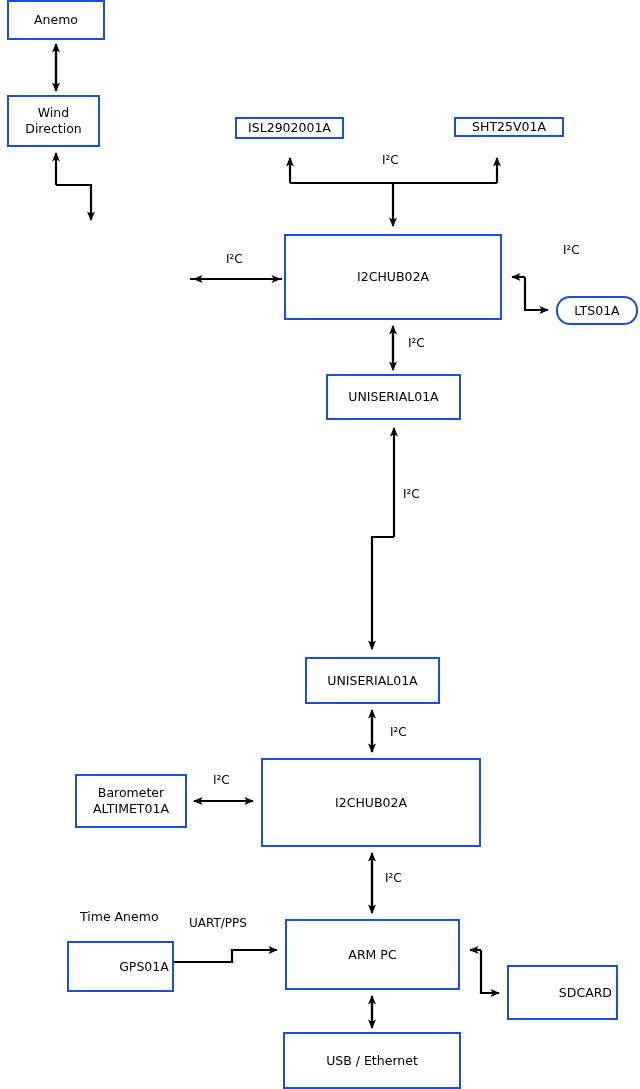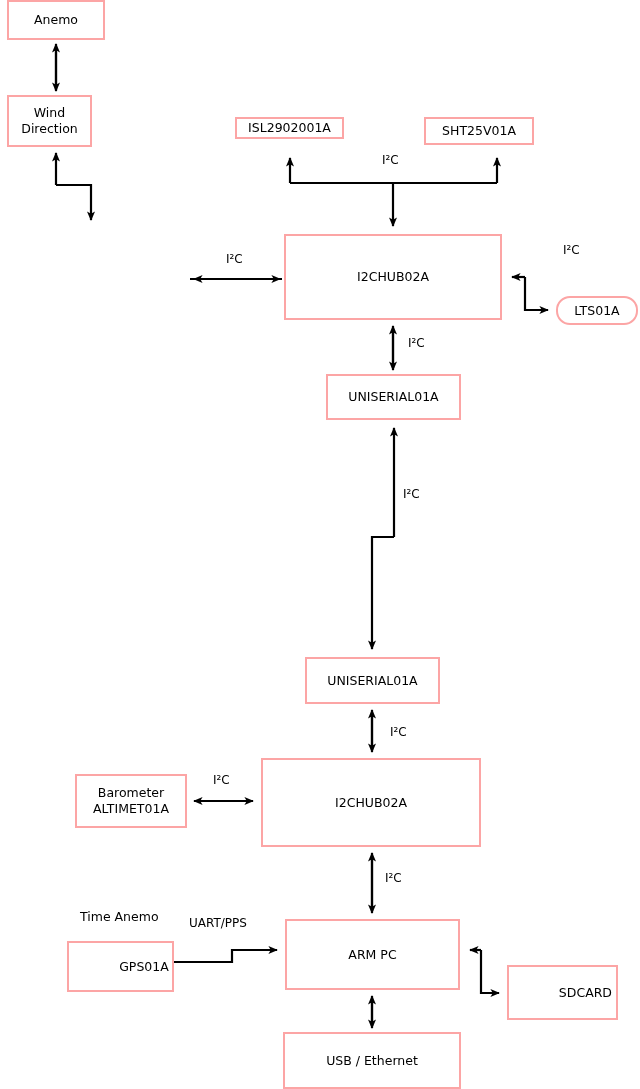--- a/index.html
+++ b/index.html
@@ -22,21 +22,21 @@
     position: absolute;
     left: 0;
     top: 0;
     width: 640px;
     height: 1089px;
     pointer-events: none;
   }
   .node {
     position: absolute;
     box-sizing: border-box;
-    border: 2px solid #fca5a5;
+    border: 2px solid #1d4ed8;
     background: #ffffff;
     display: flex;
     align-items: center;
     justify-content: center;
     text-align: center;
     font-size: 12.5px;
     line-height: 1.28;
     color: #000000;
     z-index: 2;
   }
@@ -111,28 +111,28 @@
       <polyline points="481,950 481,993 499,993" marker-end="url(#ah)"></polyline>
 
       <line x1="372" y1="1026" x2="372" y2="996" marker-end="url(#ah)"></line>
       <line x1="372" y1="1000" x2="372" y2="1028" marker-end="url(#ah)"></line>
     </g>
   </svg>
 
   <div class="node" style="left: 7px; top: 0px; width: 98px; height: 40px;">
     <span class="node-label">Anemo</span>
   </div>
-  <div class="node" style="left: 7px; top: 95px; width: 85px; height: 52px;">
+  <div class="node" style="left: 7px; top: 95px; width: 93px; height: 52px;">
     <span class="node-label">Wind
 Direction</span>
   </div>
   <div class="node" style="left: 235px; top: 117px; width: 109px; height: 22px;">
     <span class="node-label">ISL2902001A</span>
   </div>
-  <div class="node" style="left: 424px; top: 117px; width: 110px; height: 28px;">
+  <div class="node" style="left: 454px; top: 117px; width: 110px; height: 20px;">
     <span class="node-label">SHT25V01A</span>
   </div>
   <div class="node" style="left: 284px; top: 234px; width: 218px; height: 86px;">
     <span class="node-label">I2CHUB02A</span>
   </div>
   <div class="node" style="left: 556px; top: 296px; width: 82px; height: 29px; border-radius: 14px;">
     <span class="node-label">LTS01A</span>
   </div>
   <div class="node" style="left: 326px; top: 374px; width: 135px; height: 46px;">
     <span class="node-label">UNISERIAL01A</span>

